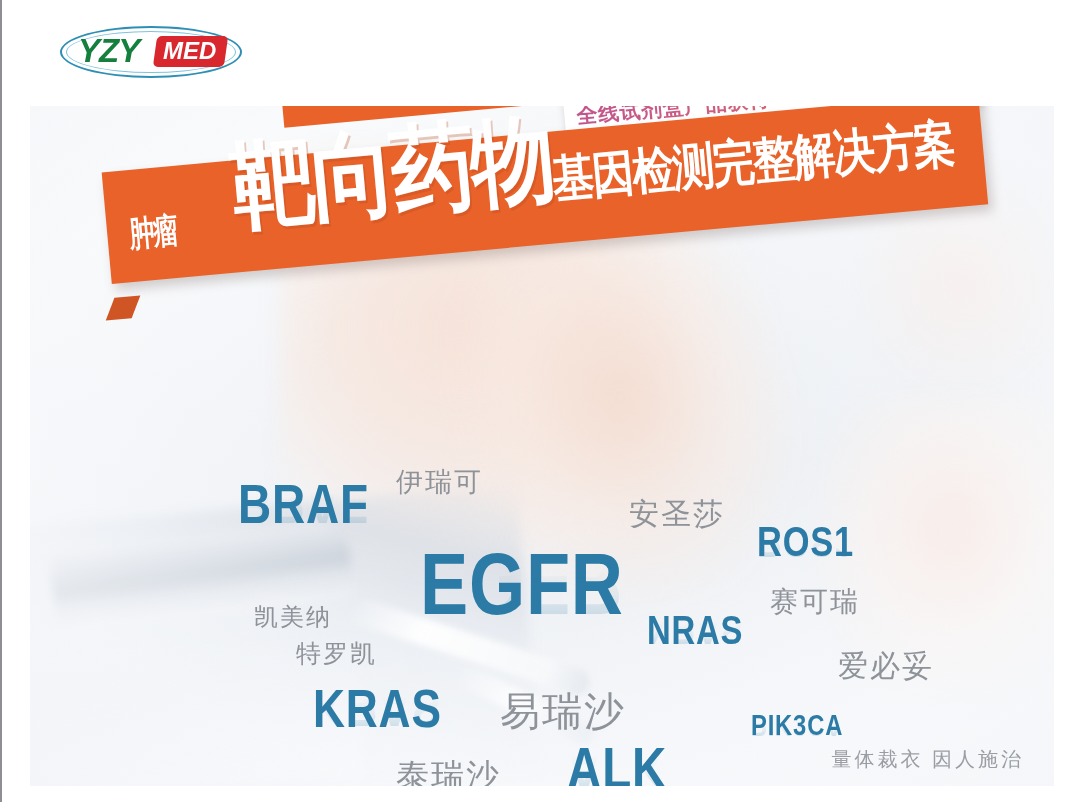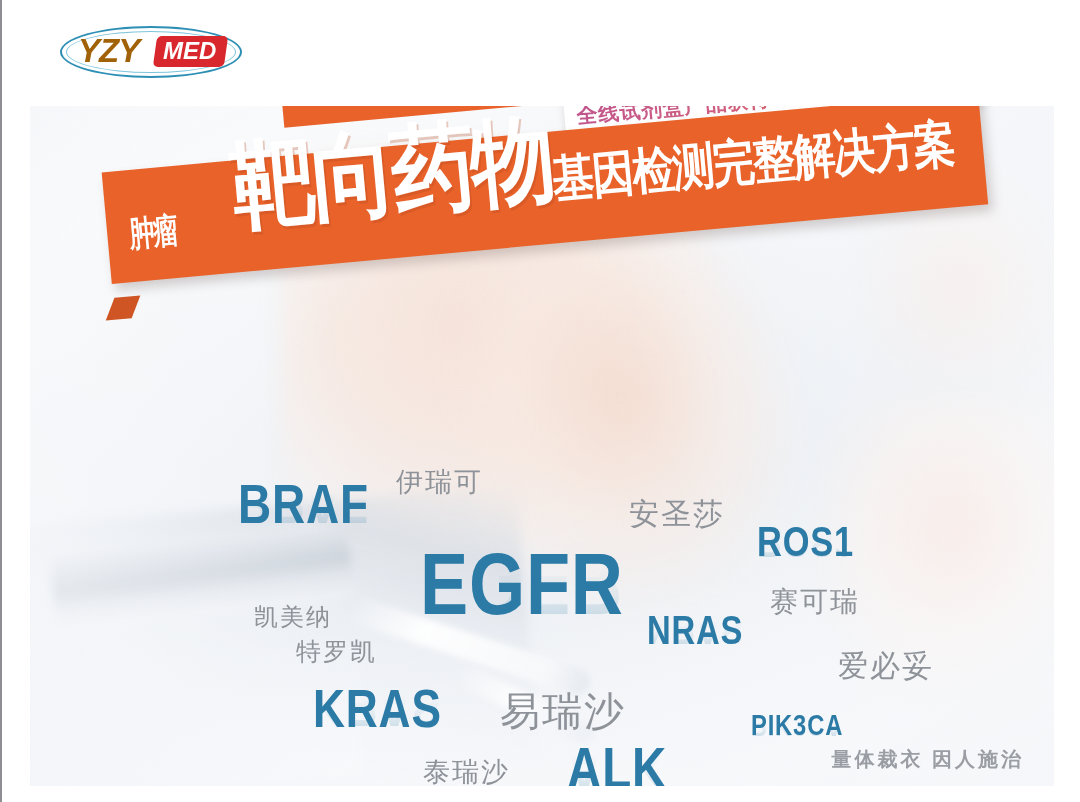--- a/index.html
+++ b/index.html
@@ -46,21 +46,21 @@
   }
   .logo-yzy {
     position: absolute;
     left: 18px;
     top: 9px;
     font-family: "Liberation Sans", sans-serif;
     font-weight: bold;
     font-style: italic;
     font-size: 33px;
     letter-spacing: -1px;
-    color: #a16207;
+    color: #15803d;
     line-height: 36px;
   }
   .logo-med-box {
     position: absolute;
     left: 95px;
     top: 12px;
     background: #d9272e;
     border-radius: 5px;
     padding: 2px 10px 3px 8px;
     transform: skewX(-8deg);
@@ -340,21 +340,21 @@
 
   
   #slogan {
     position: absolute;
     right: 30px;
     bottom: 14px;
     text-align: center;
   }
   #slogan .cn {
     font-size: 20px;
-    font-weight: bold;
+    font-weight: normal;
     color: #9a9ea4;
     letter-spacing: 3px;
     line-height: 26px;
     white-space: nowrap;
   }
   #slogan .en {
     font-size: 11px;
     color: #b4b8bd;
     letter-spacing: 1.1px;
     line-height: 16px;
@@ -396,24 +396,24 @@
         <div class="gene" style="left: 283px; top: 575px; font-size: 54px; color: rgb(44, 123, 166);">KRAS<span class="refl">KRAS</span></div>
         <div class="gene" style="left: 721px; top: 605px; font-size: 29px; color: rgb(44, 123, 166);">PIK3CA<span class="refl">PIK3CA</span></div>
         <div class="gene" style="left: 537px; top: 633px; font-size: 58px; color: rgb(44, 123, 166);">ALK<span class="refl">ALK</span></div>
       </div>
 
     <div id="drug-layer">
         <div class="drug" style="left: 366px; top: 363px; font-size: 27px;">伊瑞可</div>
         <div class="drug" style="left: 599px; top: 393px; font-size: 30px;">安圣莎</div>
         <div class="drug" style="left: 224px; top: 499px; font-size: 24px;">凯美纳</div>
         <div class="drug" style="left: 740px; top: 482px; font-size: 28px;">赛可瑞</div>
-        <div class="drug" style="left: 266px; top: 535px; font-size: 25px; font-family: Liberation Mono, monospace;">特罗凯</div>
+        <div class="drug" style="left: 266px; top: 535px; font-size: 25px;">特罗凯</div>
         <div class="drug" style="left: 808px; top: 545px; font-size: 30px;">爱必妥</div>
         <div class="drug" style="left: 470px; top: 585px; font-size: 40px;">易瑞沙</div>
-        <div class="drug" style="left: 366px; top: 653px; font-size: 27px; margin-left: 27px;">泰瑞沙</div>
+        <div class="drug" style="left: 366px; top: 653px; font-size: 33px;">泰瑞沙</div>
       </div>
 
     <div id="ribbon-group">
       <div class="ribbon-sub"></div>
       <div class="ribbon-sub-text">全线试剂盒产品获得NMPA注册证</div>
       <div class="ribbon-main-upper"></div>
       <div class="ribbon-main">
         <div class="ribbon-tail"></div>
       </div>
       <div class="hl-small">肿瘤</div>

